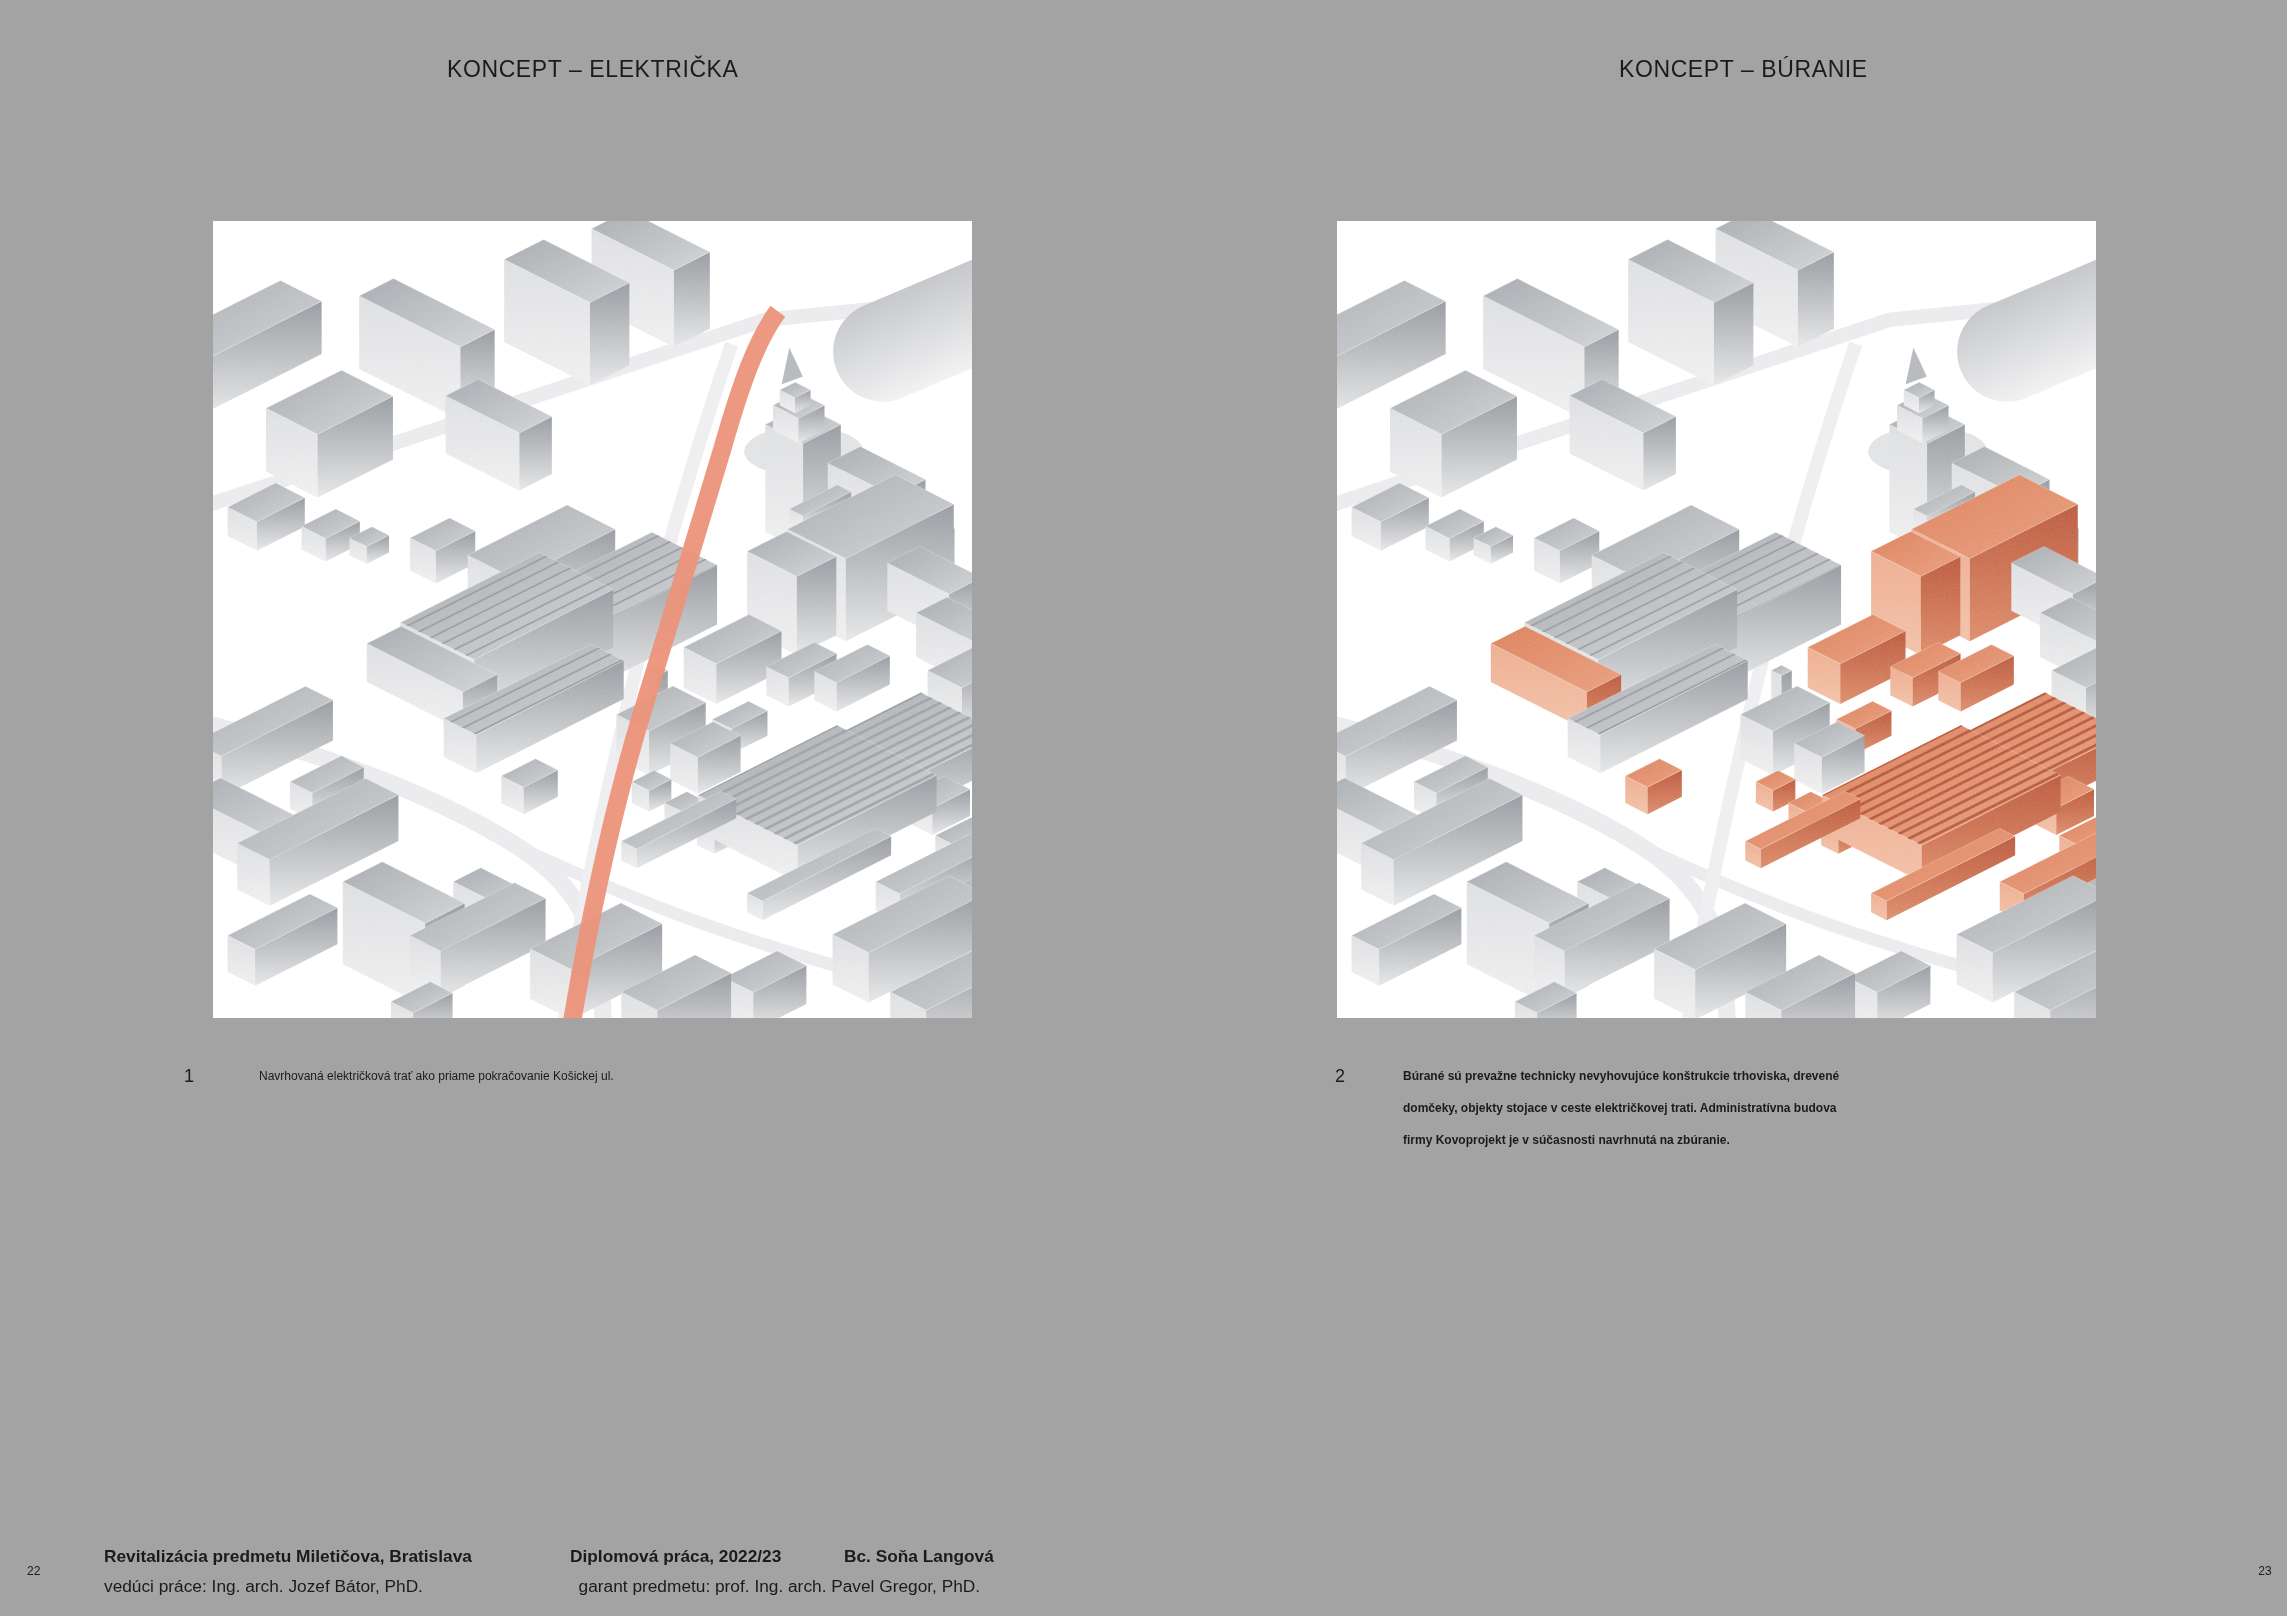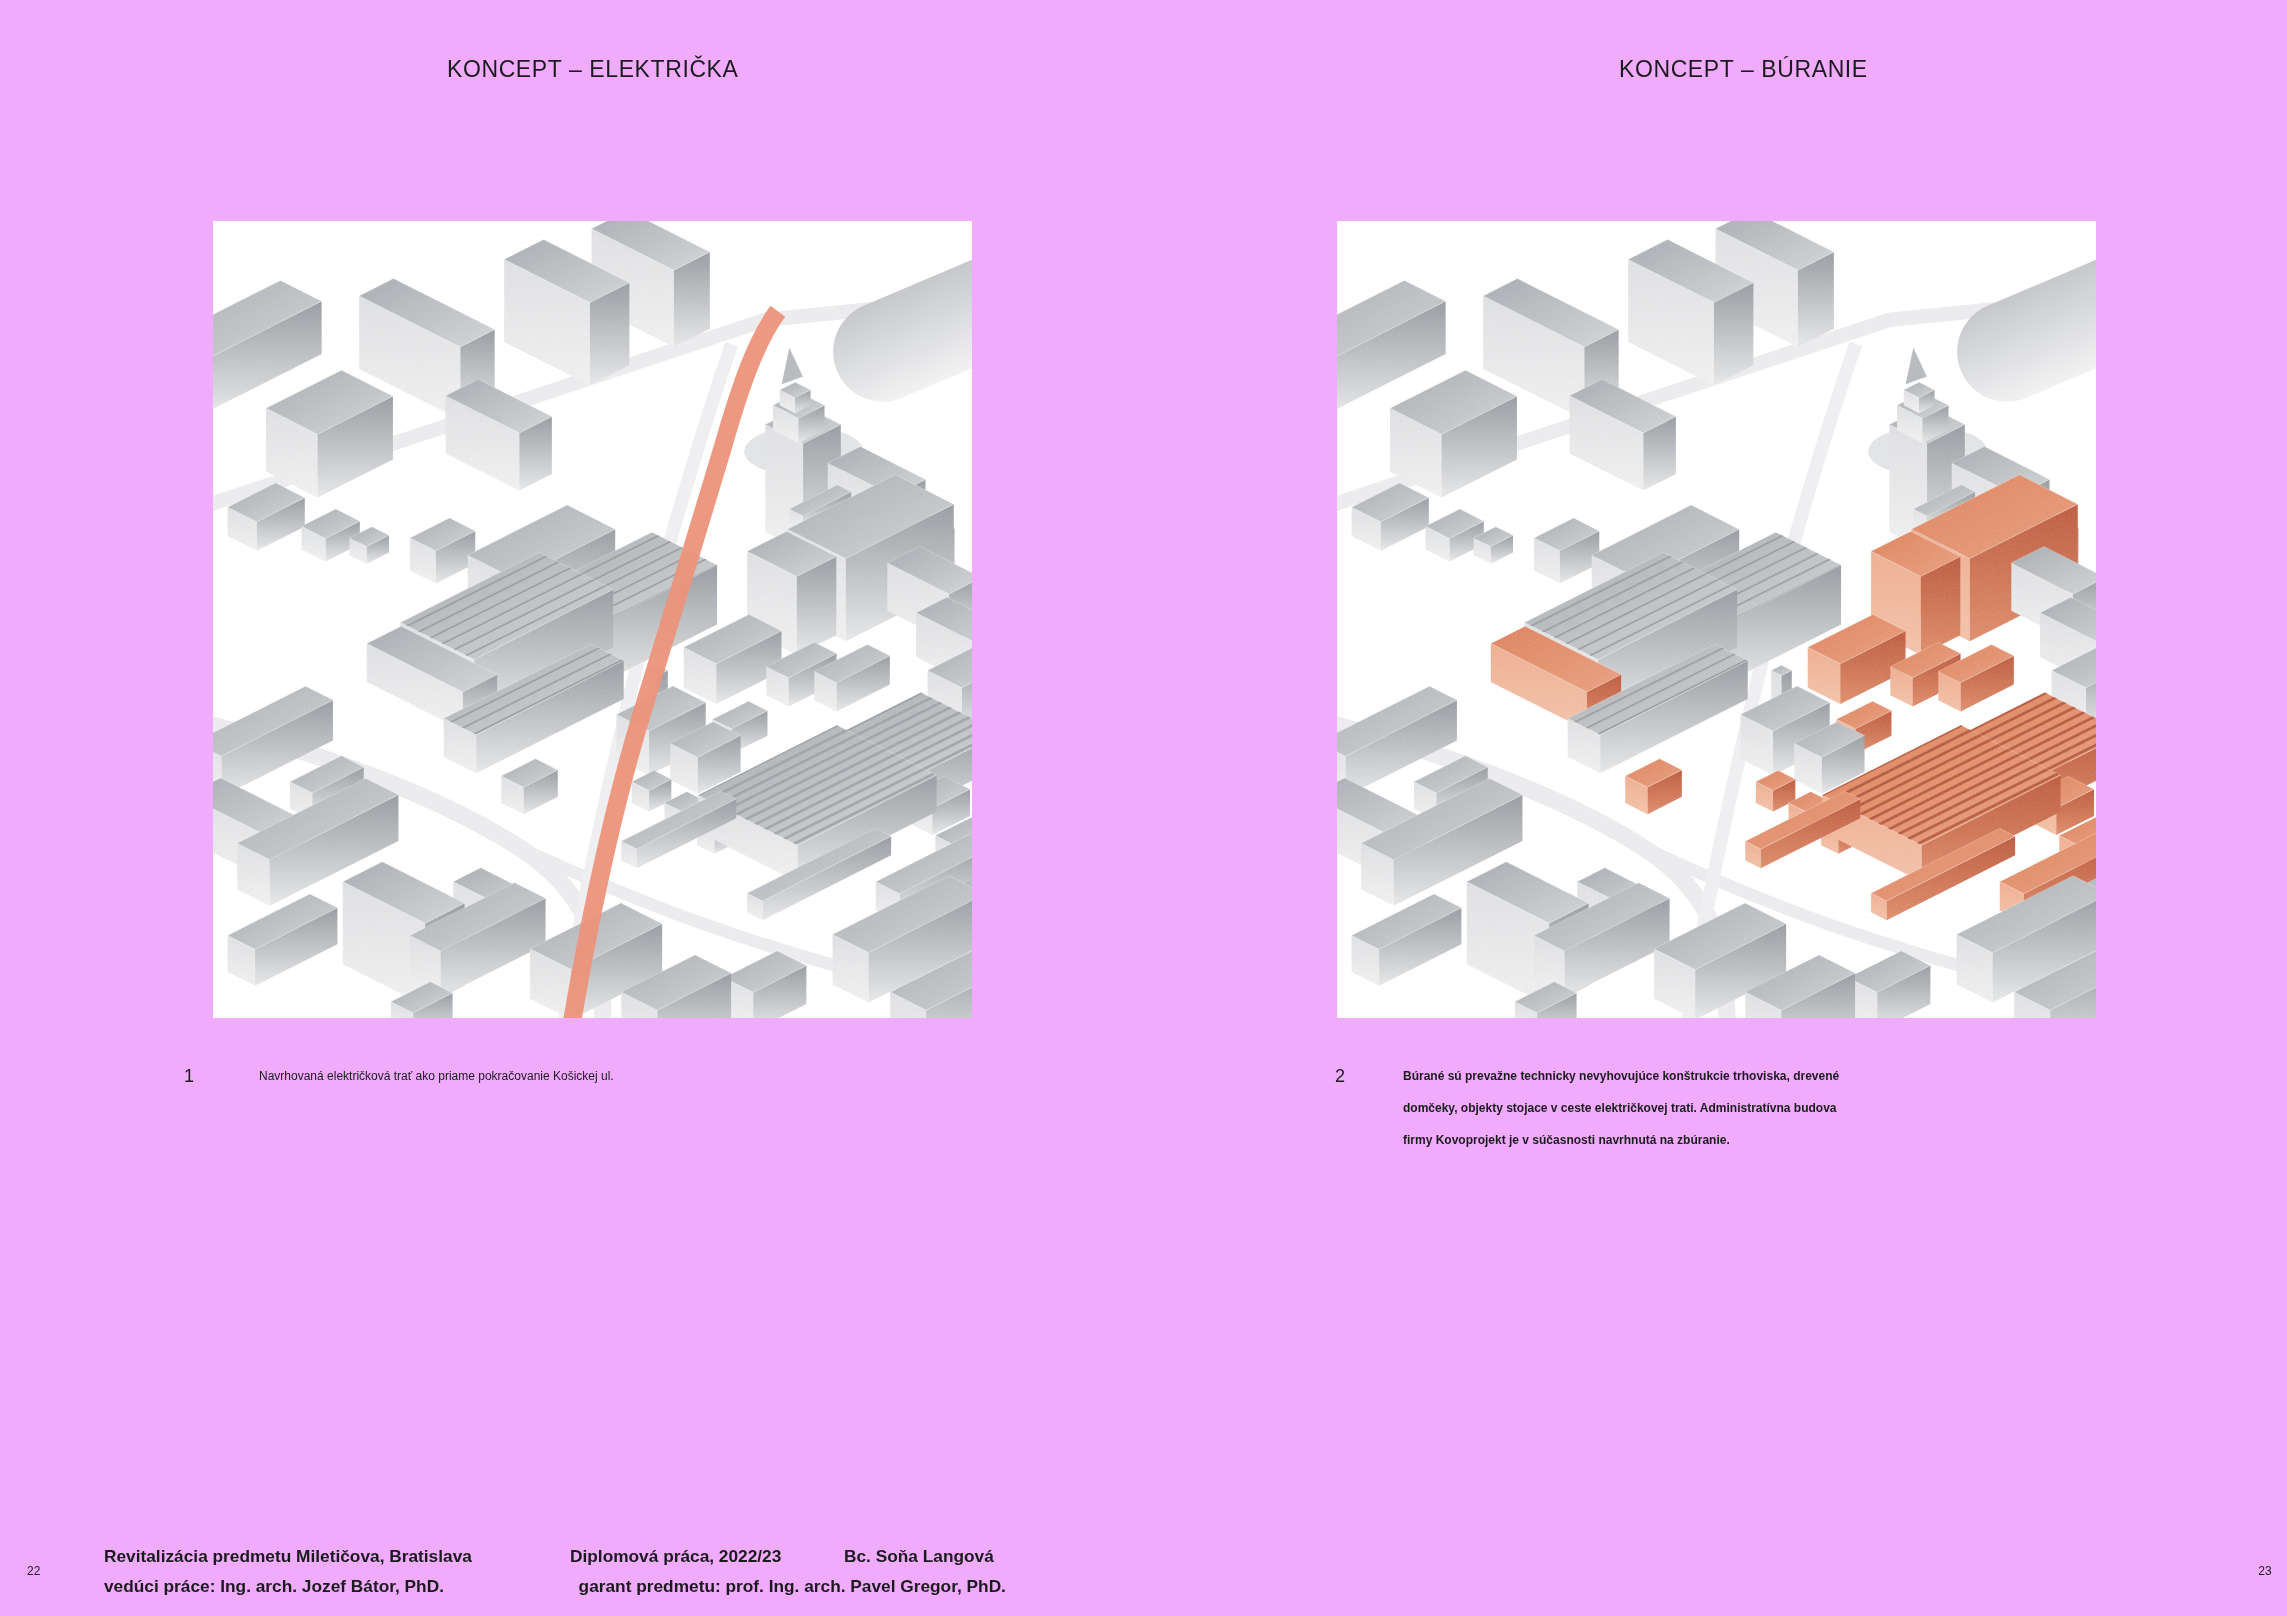--- a/index.html
+++ b/index.html
@@ -1,19 +1,19 @@
 <!DOCTYPE html>
 <html><head>
 <meta charset="utf-8">
 <style>
   html,body{margin:0;padding:0;background:#ffffff;}
   .sheet{
     position:relative;
     width:2287px;height:1617px;
-    background:#f0abfc;
+    background:#a3a3a3;
     font-family:"Liberation Sans", sans-serif;
     color:#1b1b1d;
     overflow:hidden;
   }
   .fig-title{
     position:absolute;
     font-size:23px;
     letter-spacing:0.6px;
     font-weight:400;
     color:#1b1b1d;
@@ -46,21 +46,21 @@
   .footer-block{
     position:absolute;
     top:1541px;
     font-size:17.3px;line-height:30px;
     white-space:nowrap;
   }
   .footer-a{left:104px;}
   .footer-b{left:570px;}
   .footer-c{left:844px;}
   .footer-bold{font-weight:700;display:block;}
-  .footer-reg{font-weight:700;display:block;}
+  .footer-reg{font-weight:400;display:block;}
   .footer-b .footer-reg{padding-left:8.6px;}
   .page-number{
     position:absolute;
     top:1564px;
     font-size:12px;
   }
   .pn-left{left:27px;}
   .pn-right{right:15.4px;margin-left:16px;}
 </style>
 </head>

